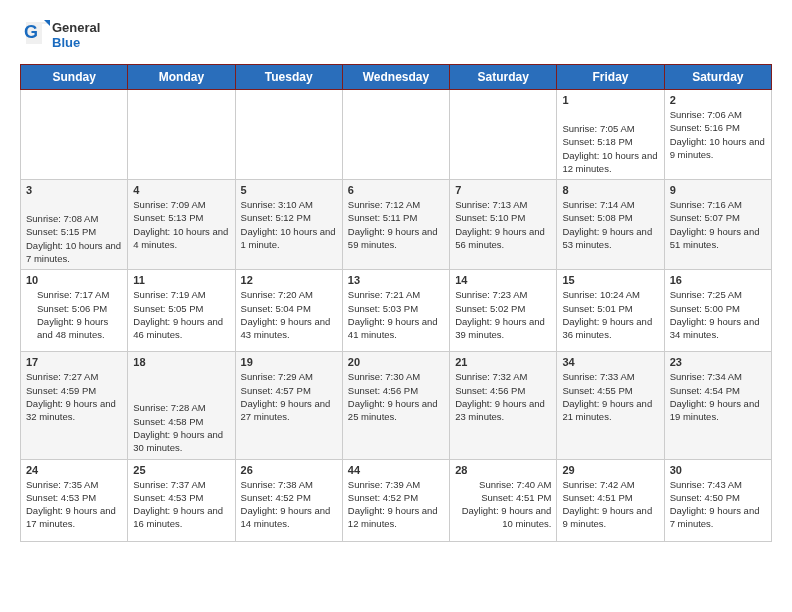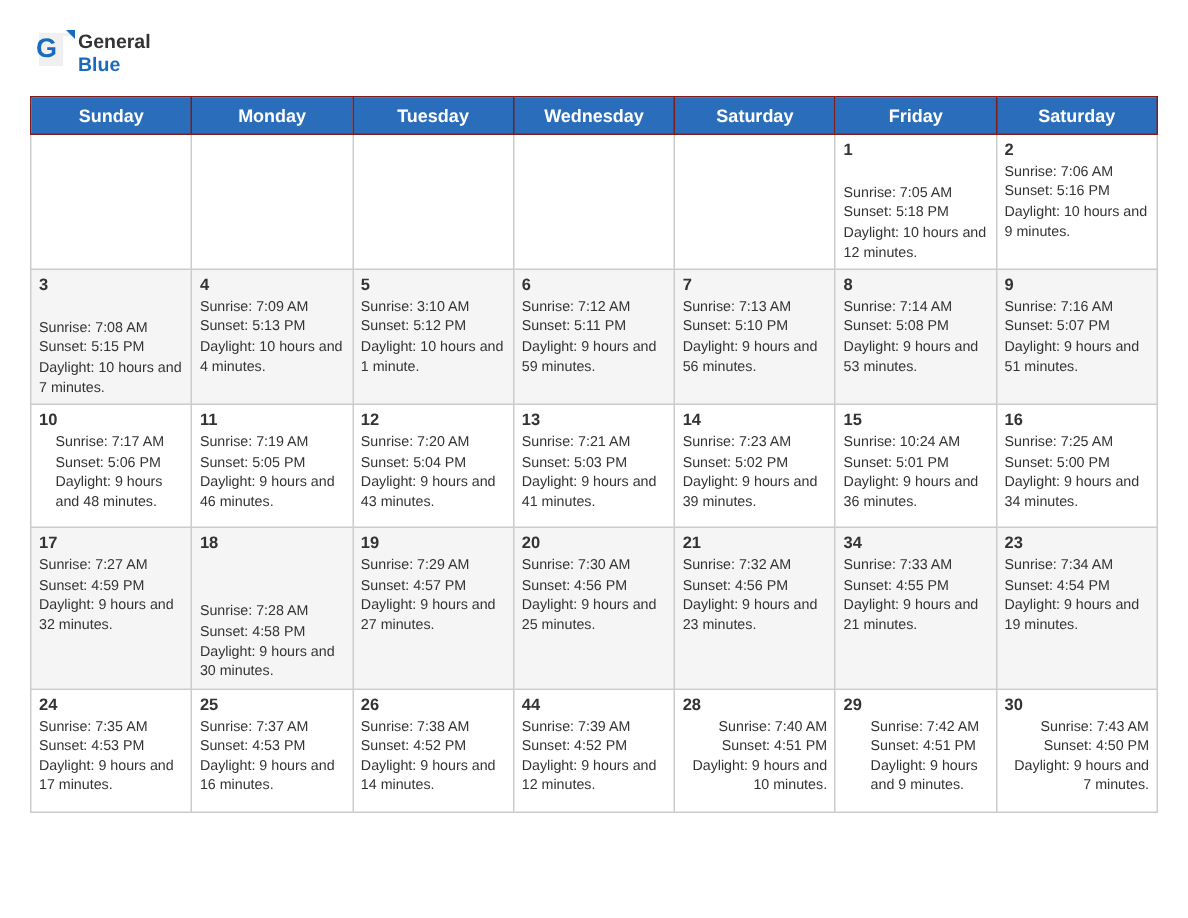--- a/index.html
+++ b/index.html
@@ -290,26 +290,26 @@
 Daylight: 9 hours and 12 minutes.</div>
           </td>
           <td>
             <span class="day-num">28</span>
             <div class="day-info" style="white-space: pre-line; text-align: right;">Sunrise: 7:40 AM
 Sunset: 4:51 PM
 Daylight: 9 hours and 10 minutes.</div>
           </td>
           <td>
             <span class="day-num">29</span>
-            <div class="day-info" style="white-space: pre-line; margin-left: 18px;">Sunrise: 7:42 AM
+            <div class="day-info" style="white-space: pre-line;">Sunrise: 7:42 AM
 Sunset: 4:51 PM
 Daylight: 9 hours and 9 minutes.</div>
           </td>
           <td>
             <span class="day-num">30</span>
-            <div class="day-info" style="white-space: pre-line; text-align: right;">Sunrise: 7:43 AM
+            <div class="day-info" style="white-space: pre-line;">Sunrise: 7:43 AM
 Sunset: 4:50 PM
 Daylight: 9 hours and 7 minutes.</div>
           </td>
         </tr>
       </tbody>
   </table>
 </div>
 
 </body></html>

